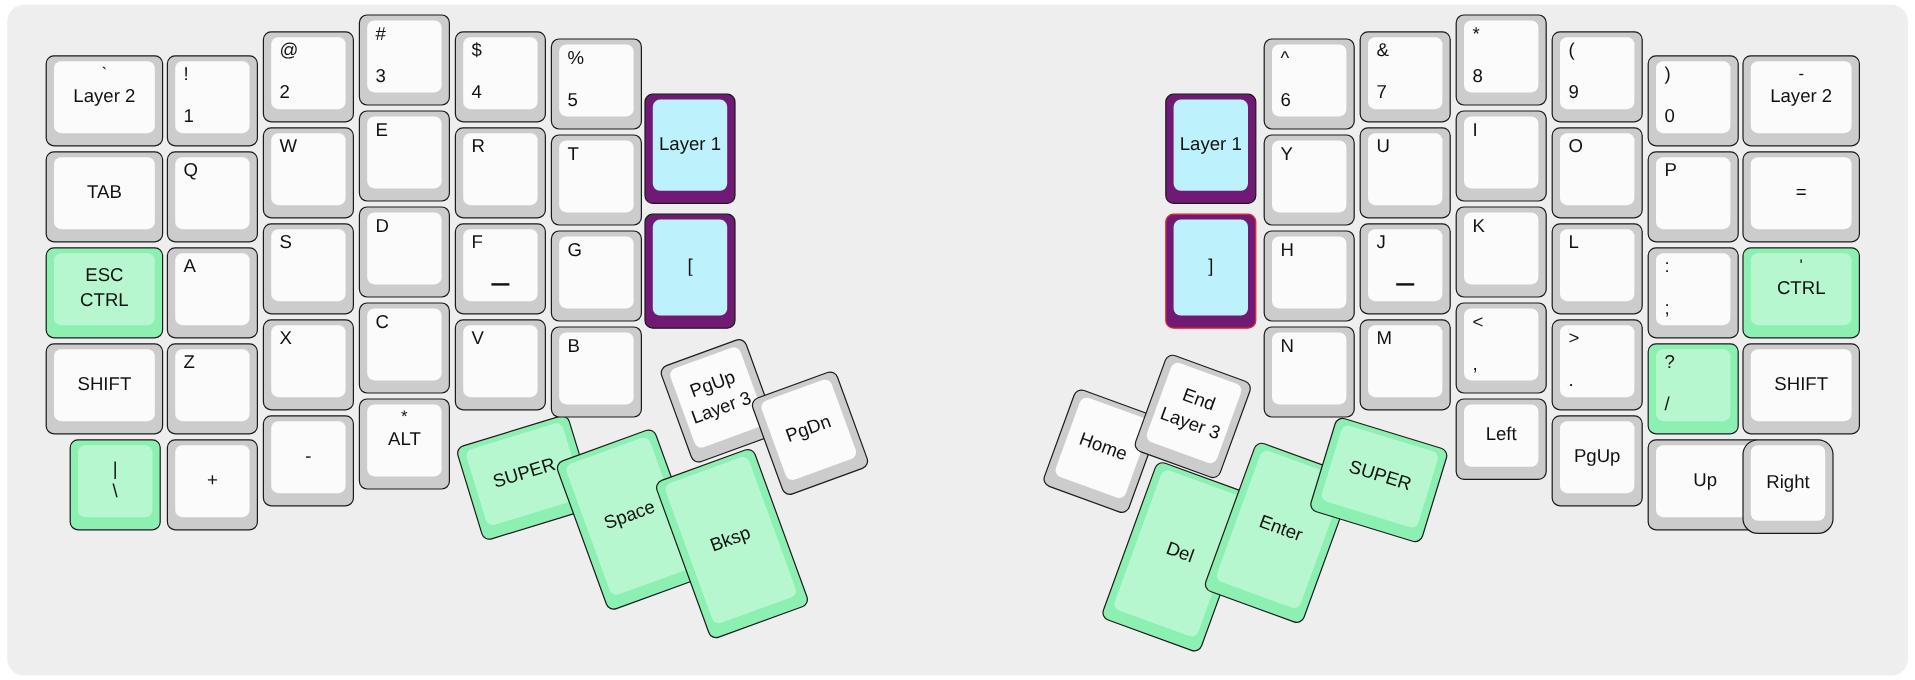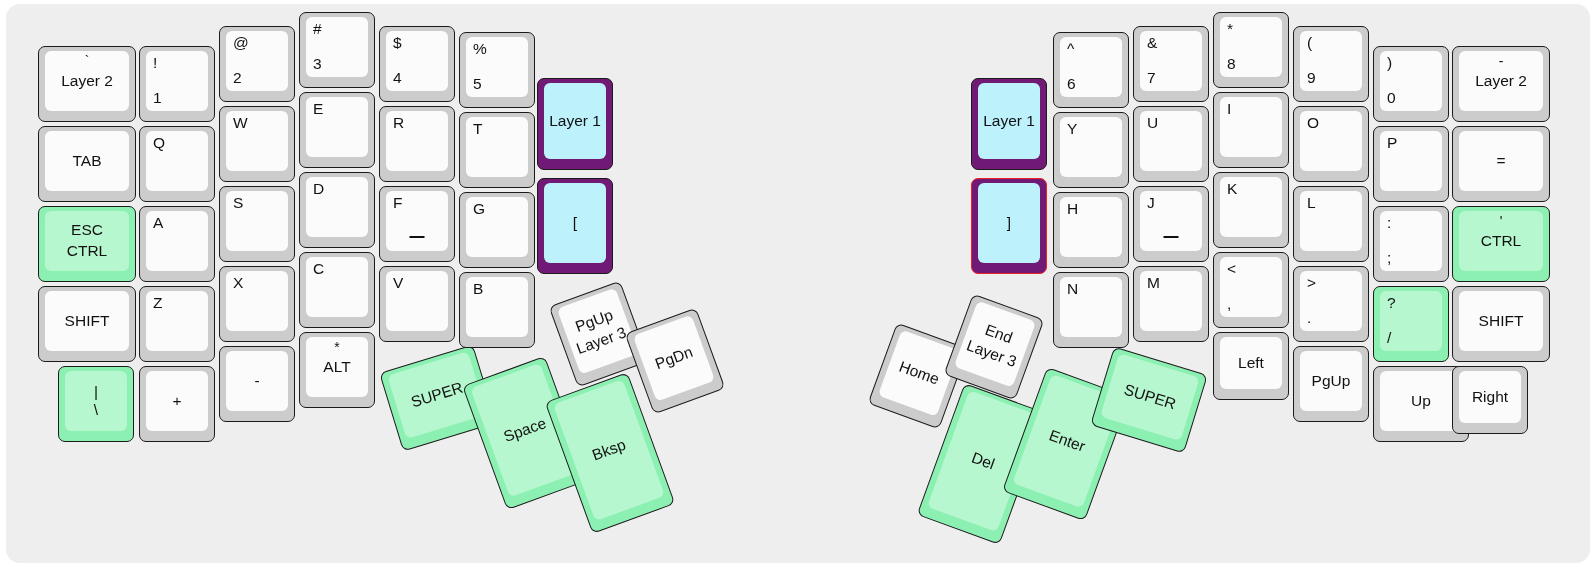--- a/index.html
+++ b/index.html
@@ -501,20 +501,20 @@
           <div class="cap">
             <div class="lbl ctop" style="font-size:14px;">'</div>
             <div class="lbl cmid">CTRL</div>
           </div>
         </div>
         <div class="key" style="left:1452px;top:286px;width:98px;height:76px;">
           <div class="cap">
             <div class="lbl ctr">SHIFT</div>
           </div>
         </div>
-        <div class="key" style="left:1452px;top:366px;width:76px;height:68px;">
+        <div class="key" style="left:1452px;top:366px;width:76px;height:79px;border-radius:13px;">
           <div class="cap">
             <div class="lbl ctr">Right</div>
           </div>
         </div>
       </div>
   </div>
 </div>
 
 </body></html>

